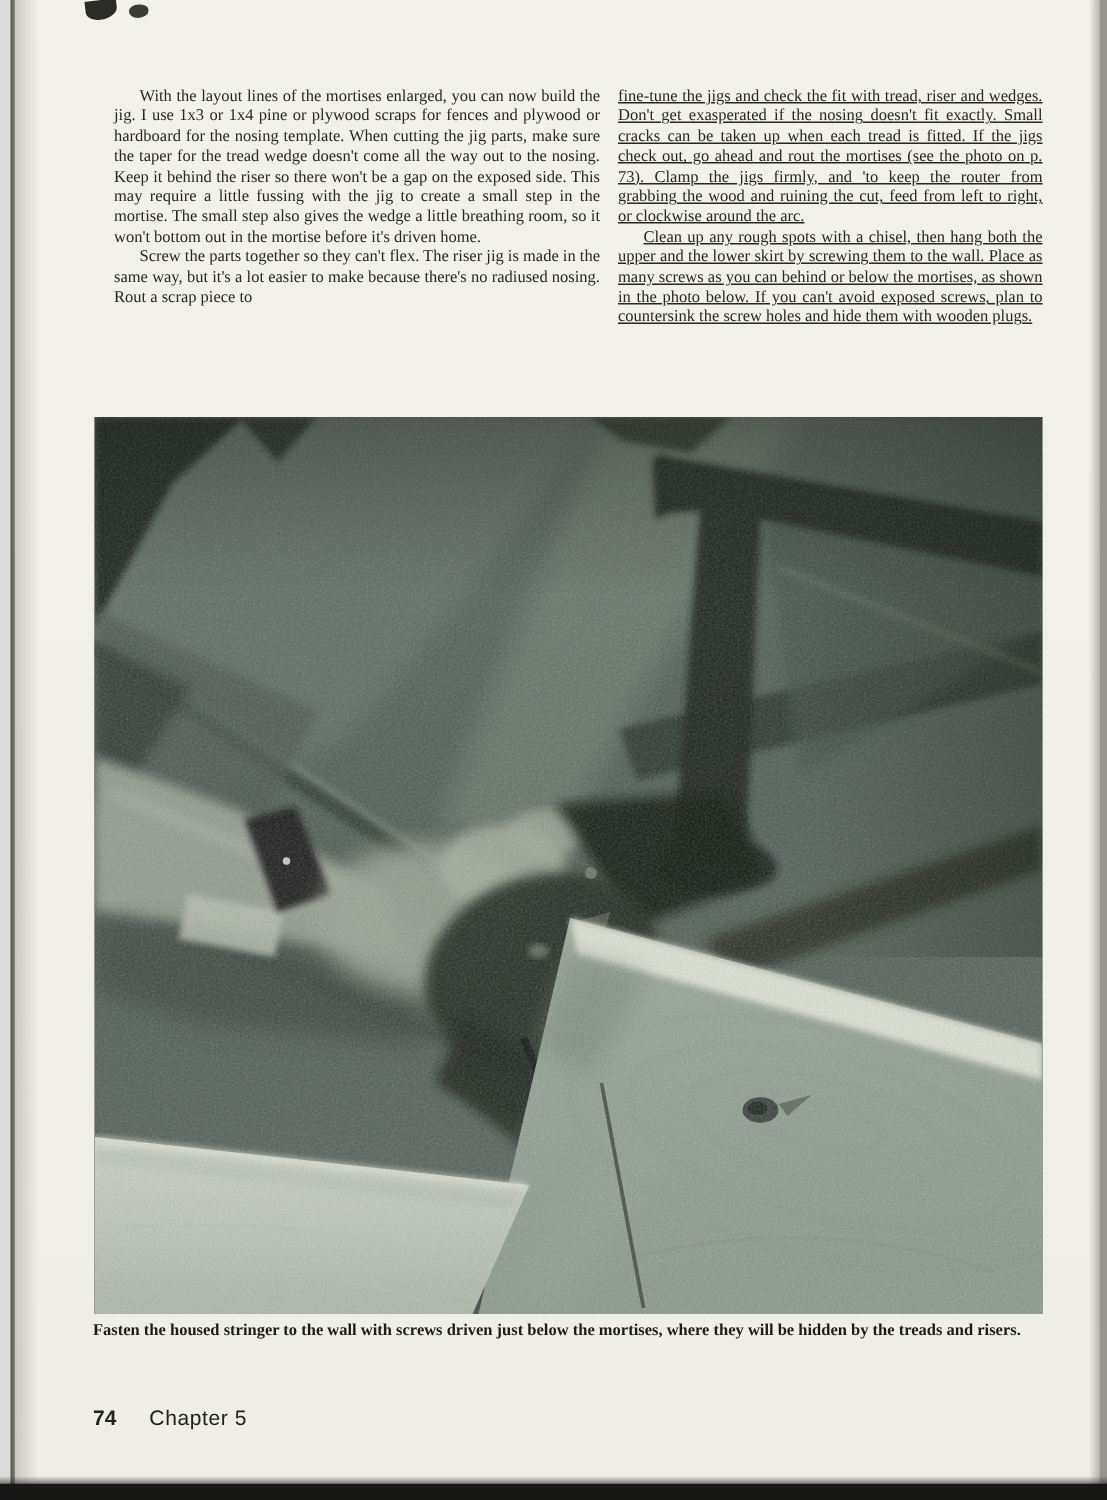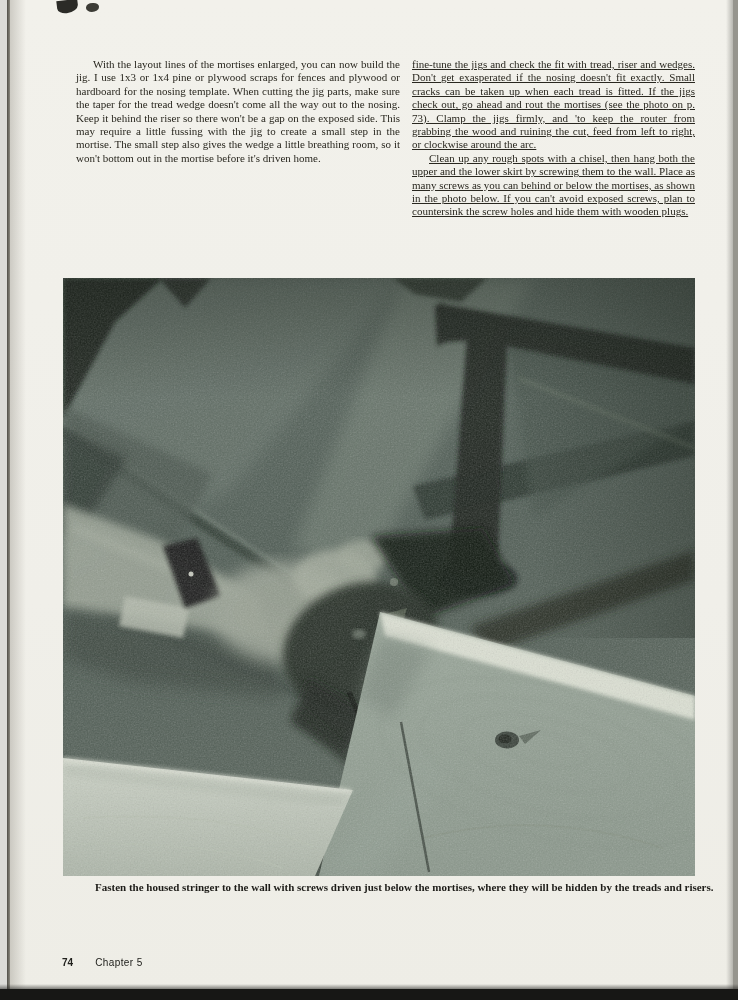--- a/index.html
+++ b/index.html
@@ -31,34 +31,35 @@
   .col-left{width:324px;}
   .col-right{width:283px;text-decoration:underline;}
   .para{margin:0;}
   .para.indent{text-indent:17px;}
   
   .photo-frame{position:absolute;left:63px;top:278px;width:632px;height:598px;
     background:#4e5a52;overflow:hidden;}
   .photo-frame svg{display:block;width:100%;height:100%;}
   
   .caption{position:absolute;left:62px;top:881px;width:634px;
-    font-weight:bold;font-size:11px;line-height:13px;color:#1d1c18;margin-left:33px;}
+    font-weight:bold;font-size:11px;line-height:13px;color:#1d1c18;}
   .footer{position:absolute;left:62px;top:937px;display:flex;gap:22px;align-items:baseline;
-    font-family:"Liberation Sans",sans-serif;font-size:10px;color:#21211d;margin-top:20px;}
+    font-family:"Liberation Sans",sans-serif;font-size:14px;color:#21211d;}
   .page-num{font-weight:bold;}
   .chapter{letter-spacing:.4px;}
 </style>
 </head>
 <body>
 
 <div class="sheet">
 
   <div class="text-block">
     <div class="col col-left">
       <p class="para indent">With the layout lines of the mortises enlarged, you can now build the jig. I use 1x3 or 1x4 pine or plywood scraps for fences and plywood or hardboard for the nosing template. When cutting the jig parts, make sure the taper for the tread wedge doesn't come all the way out to the nosing. Keep it behind the riser so there won't be a gap on the exposed side. This may require a little fussing with the jig to create a small step in the mortise. The small step also gives the wedge a little breathing room, so it won't bottom out in the mortise before it's driven home.</p>
+      <p class="para indent">Screw the parts together so they can't flex. The riser jig is made in the same way, but it's a lot easier to make because there's no radiused nosing. Rout a scrap piece to</p>
     </div>
     <div class="col col-right">
       <p class="para">fine-tune the jigs and check the fit with tread, riser and wedges. Don't get exasperated if the nosing doesn't fit exactly. Small cracks can be taken up when each tread is fitted. If the jigs check out, go ahead and rout the mortises (see the photo on p. 73). Clamp the jigs firmly, and 'to keep the router from grabbing the wood and ruining the cut, feed from left to right, or clockwise around the arc.</p>
       <p class="para indent">Clean up any rough spots with a chisel, then hang both the upper and the lower skirt by screwing them to the wall. Place as many screws as you can behind or below the mortises, as shown in the photo below. If you can't avoid exposed screws, plan to countersink the screw holes and hide them with wooden plugs.</p>
     </div>
   </div>
 
   <figure class="photo-frame" style="margin:0">
     <svg viewBox="0 0 632 598" preserveAspectRatio="none" role="img" aria-label="Black-and-white photograph: a hand holding a drill drives screws to fasten a housed stringer; a wristwatch is on the wrist, a T-shaped jig hangs above, and a light-colored skirt board with a knot fills the foreground.">
       <defs>

